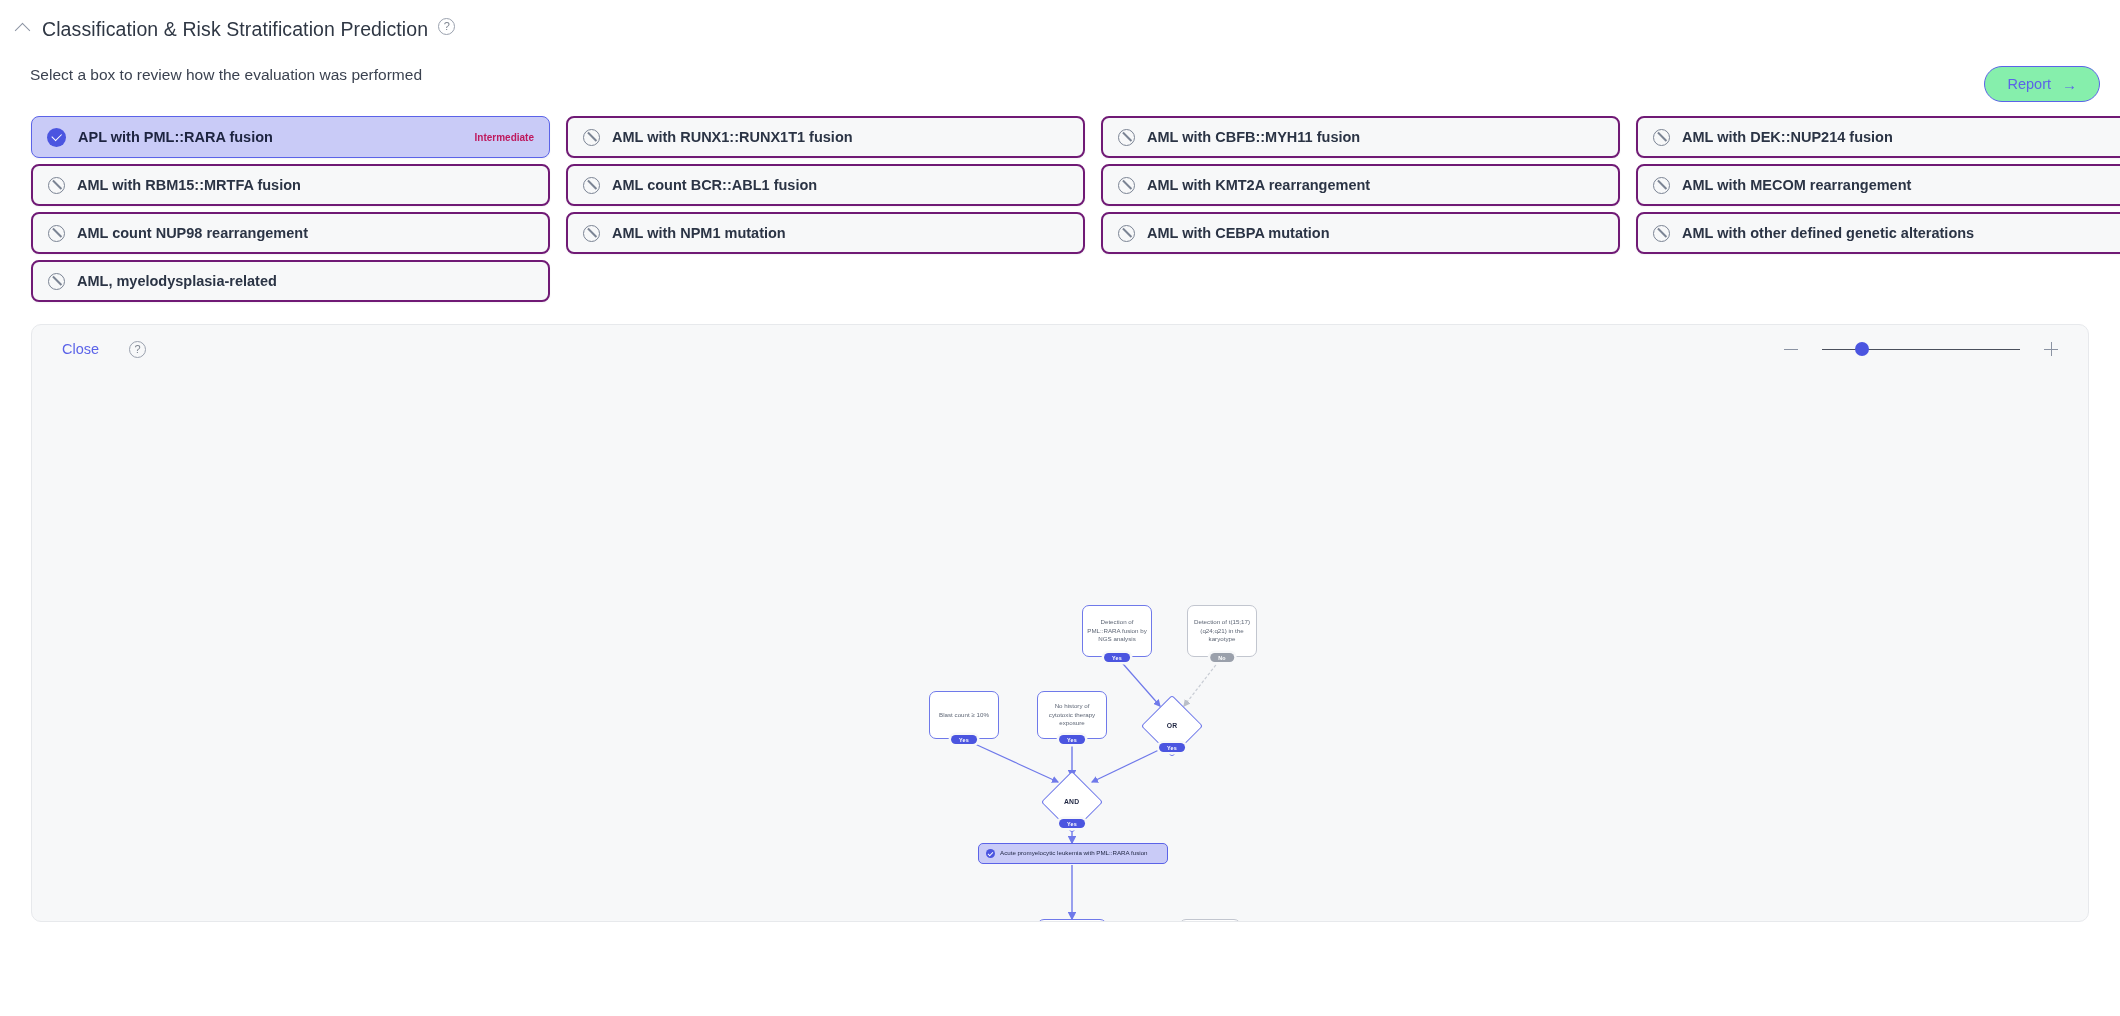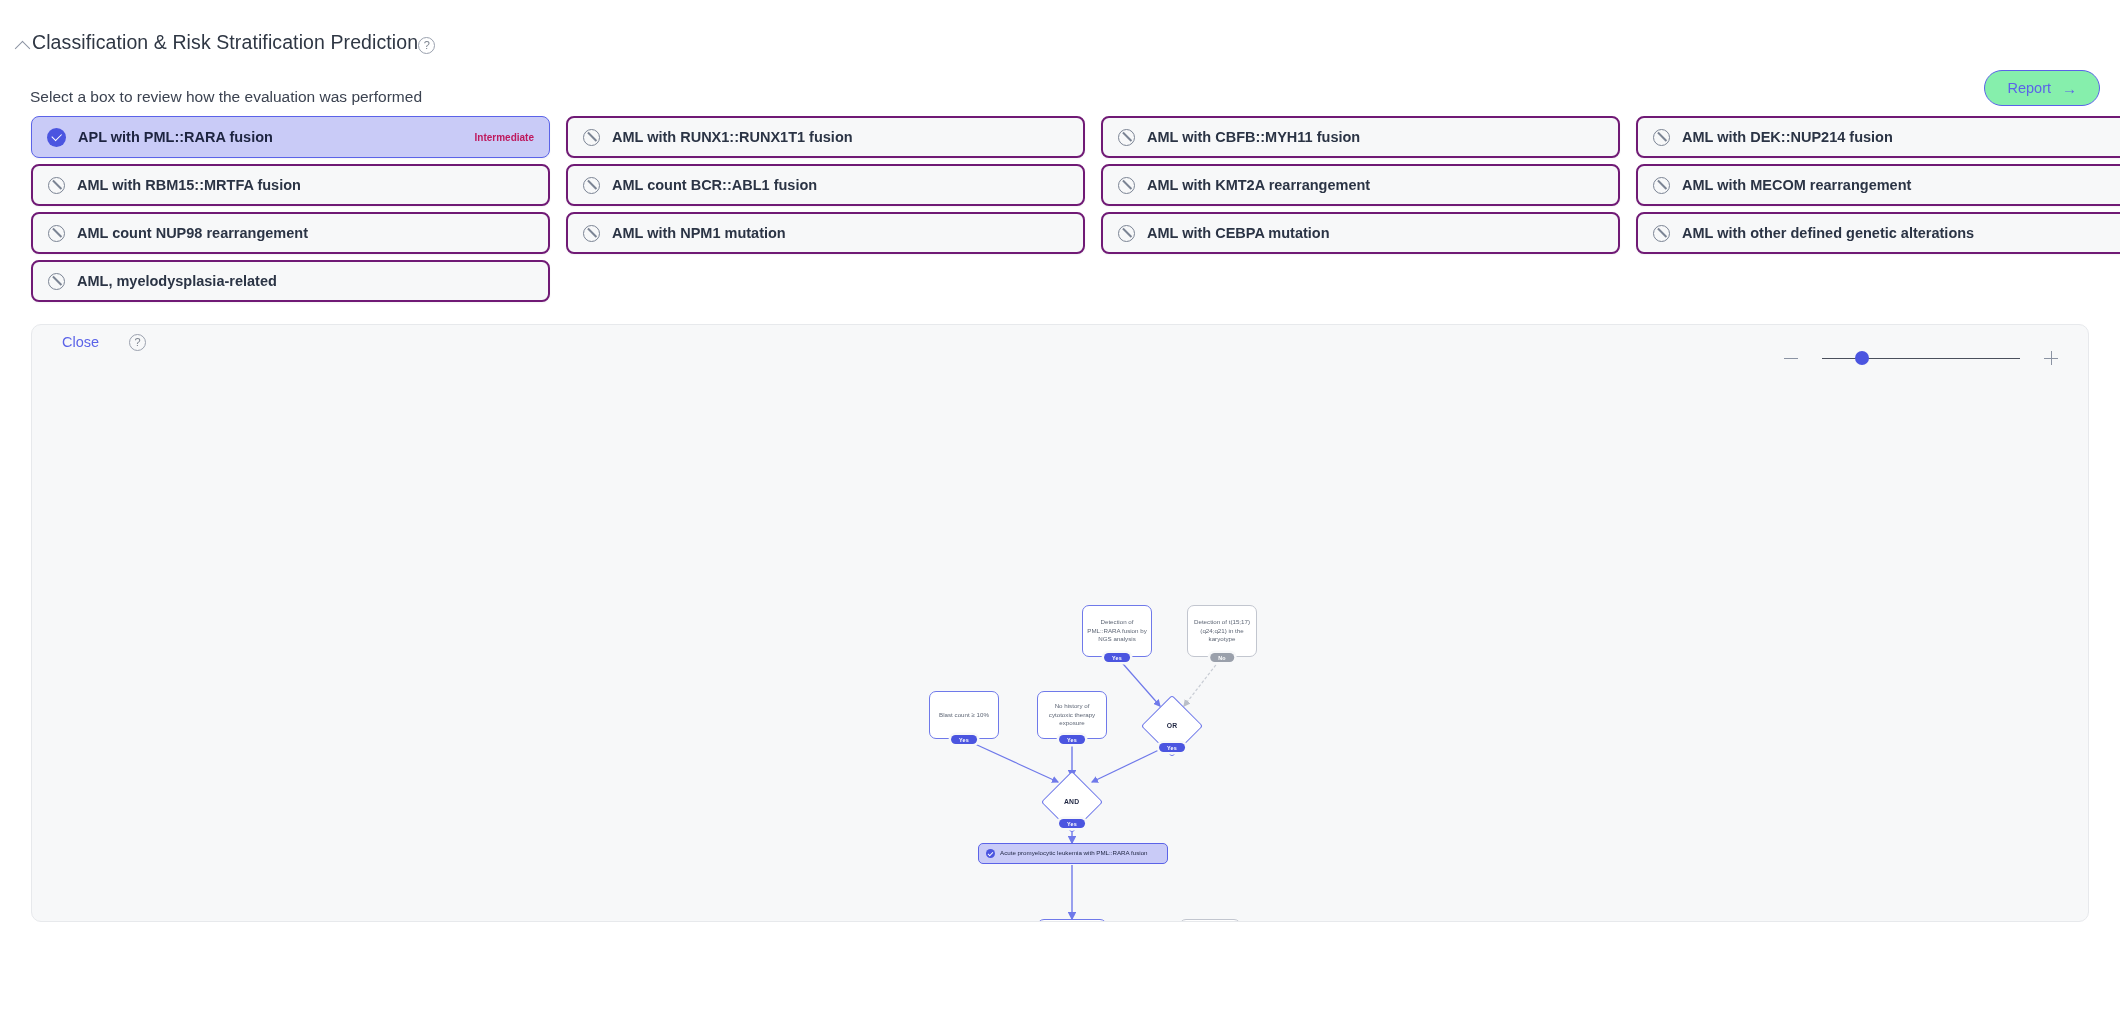--- a/index.html
+++ b/index.html
@@ -6,21 +6,21 @@
   html, body {
     width: 2120px; height: 1016px;
     background: #ffffff;
     font-family: "Liberation Sans", sans-serif;
     color: #2b3445;
     overflow: hidden;
   }
 
   
   .section-header {
-    display: flex; align-items: flex-end; 
+    display: flex; align-items: flex-start; gap: 10px;
     padding: 18px 0 0 14px;
     height: 54px;
   }
   .chevron-up {
     width: 18px; height: 18px; flex: 0 0 18px;
     position: relative; cursor: pointer;
   }
   .chevron-up::before {
     content: ""; position: absolute;
     left: 3px; top: 7px; width: 10px; height: 10px;
@@ -34,21 +34,21 @@
   .help-circle {
     width: 17px; height: 17px; border-radius: 50%;
     border: 1.4px solid #9aa1ae; color: #7d848f;
     font-size: 11px; line-height: 14px; text-align: center;
     display: inline-block; cursor: pointer; flex: 0 0 17px;
     font-family: "Liberation Sans", sans-serif;
   }
 
   
   .subtitle-row {
-    display: flex; align-items: flex-end; justify-content: space-between;
+    display: flex; align-items: flex-start; justify-content: space-between;
     padding: 12px 20px 0 30px;
     height: 52px;
   }
   .subtitle { font-size: 15.5px; color: #3b4250; }
   .report-btn {
     border: 1.3px solid #5b63e8; color: #5b63e8;
     background: #86efac; border-radius: 22px;
     padding: 9px 22px; font-size: 14.5px;
     display: inline-flex; align-items: center; gap: 11px;
     cursor: pointer; font-family: "Liberation Sans", sans-serif;
@@ -102,22 +102,22 @@
 
   
   .diagram-panel {
     margin: 22px 0 0 31px;
     width: 2058px; height: 598px;
     background: #f7f8f9;
     border: 1px solid #e7e9ec; border-radius: 10px;
     position: relative; overflow: hidden;
   }
   .panel-toolbar {
-    position: absolute; top: 9px; left: 0; right: 0; height: 48px;
-    display: flex; padding: 0 26px 0 30px;
+    position: absolute; top: 0; left: 0; right: 0; height: 48px;
+    display: flex; align-items: center; padding: 0 26px 0 30px;
   }
   .close-link {
     color: #5b63e8; font-size: 14.5px; cursor: pointer; margin-right: 30px;
   }
   .zoom-controls {
     margin-left: auto; display: flex; align-items: center; gap: 20px;
   }
   .zoom-btn {
     width: 22px; height: 22px; position: relative; cursor: pointer;
     color: #8b93a3;

